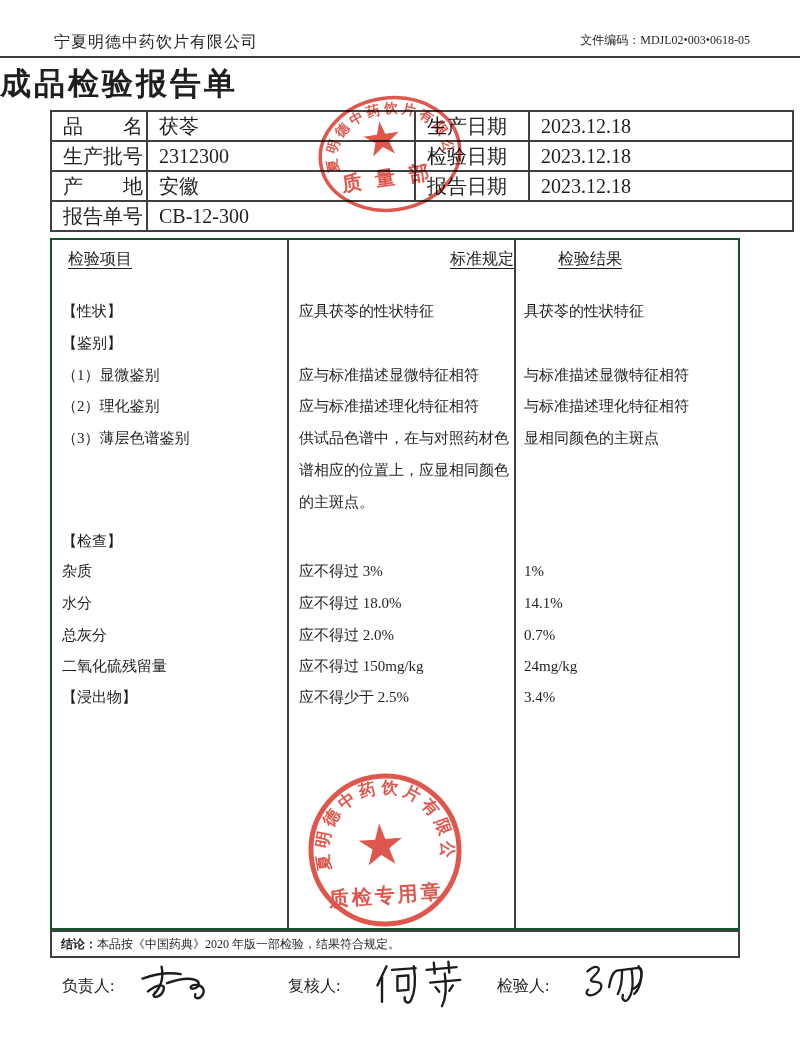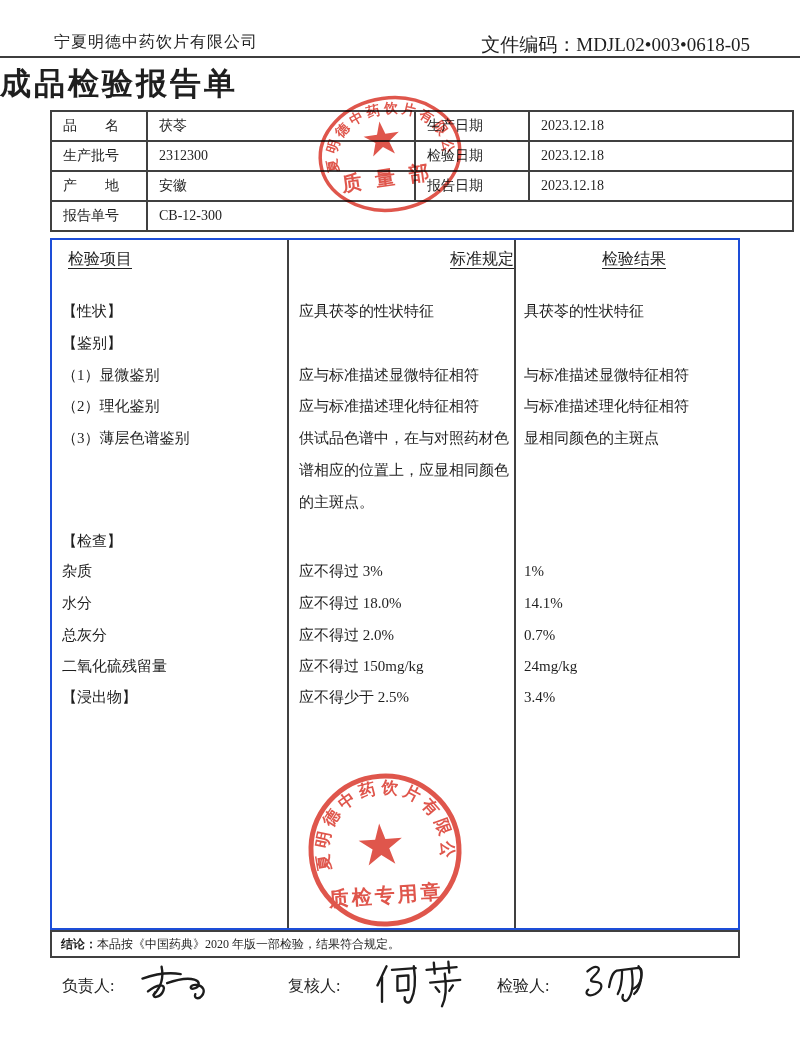--- a/index.html
+++ b/index.html
@@ -5,40 +5,40 @@
   html,body{margin:0;padding:0;background:#ffffff;}
   #page{
     position:relative;width:800px;height:1037px;background:#ffffff;
     font-family:"Liberation Serif","DejaVu Serif",serif;
     color:#1f1f1f;overflow:hidden;
   }
   .abs{position:absolute;}
 
   
   #company{left:54px;top:32px;font-size:16px;letter-spacing:1px;}
-  #doccode{right:50px;top:32px;font-size:19px;}
+  #doccode{right:50px;top:32px;font-size:12px;}
   #header-rule{left:0;top:56px;width:800px;height:2px;background:#3d3d3d;}
   #title{left:0;top:63px;width:800px;font-size:31px;font-weight:bold;letter-spacing:3px;}
 
   
   #info-table{left:50px;top:110px;border-collapse:collapse;table-layout:fixed;width:690px;}
   #info-table td{
     border:2px solid #404040;height:28px;padding:0 0 0 11px;
-    font-size:14px;vertical-align:middle;white-space:nowrap;overflow:hidden;
+    font-size:20px;vertical-align:middle;white-space:nowrap;overflow:hidden;
   }
   .w-label{width:83px;}.w-val{width:255px;}.w-label2{width:101px;}.w-val2{width:251px;}
 
   
-  #main-table{left:50px;top:238px;width:690px;height:692px;border:2px solid #1d4ed8;box-sizing:border-box;}
+  #main-table{left:50px;top:238px;width:690px;height:692px;border:2px solid #14532d;box-sizing:border-box;}
   .vline{position:absolute;top:0;width:2px;height:100%;background:#404040;}
   #vline1{left:235px;} #vline2{left:462px;}
   .th{position:absolute;top:9px;font-size:16px;text-decoration:underline;text-underline-offset:4px;}
   #th-item{left:16px;}
   #th-std{left:237px;width:225px;text-align:right;}
-  #th-res{left:480px;width:204px;text-align:center;}
+  #th-res{left:436px;width:204px;text-align:center;}
   .cell{position:absolute;font-size:15px;line-height:22px;white-space:nowrap;}
   .cell-item{left:10px;width:222px;}
   .cell-std{left:247px;width:213px;}
   .cell-res{left:472px;width:214px;}
   .wrap{white-space:normal;line-height:32px;width:220px;}
   .t0{top:60px}.t1{top:92px}.t2{top:124px}.t3{top:155px}.t4{top:187px}.t4w{top:182px}
   .t5{top:290px}.t6{top:320px}.t7{top:352px}.t8{top:384px}.t9{top:415px}.t10{top:446px}
 
   
   #conclusion{left:50px;top:930px;width:690px;height:28px;border:2px solid #404040;box-sizing:border-box;

